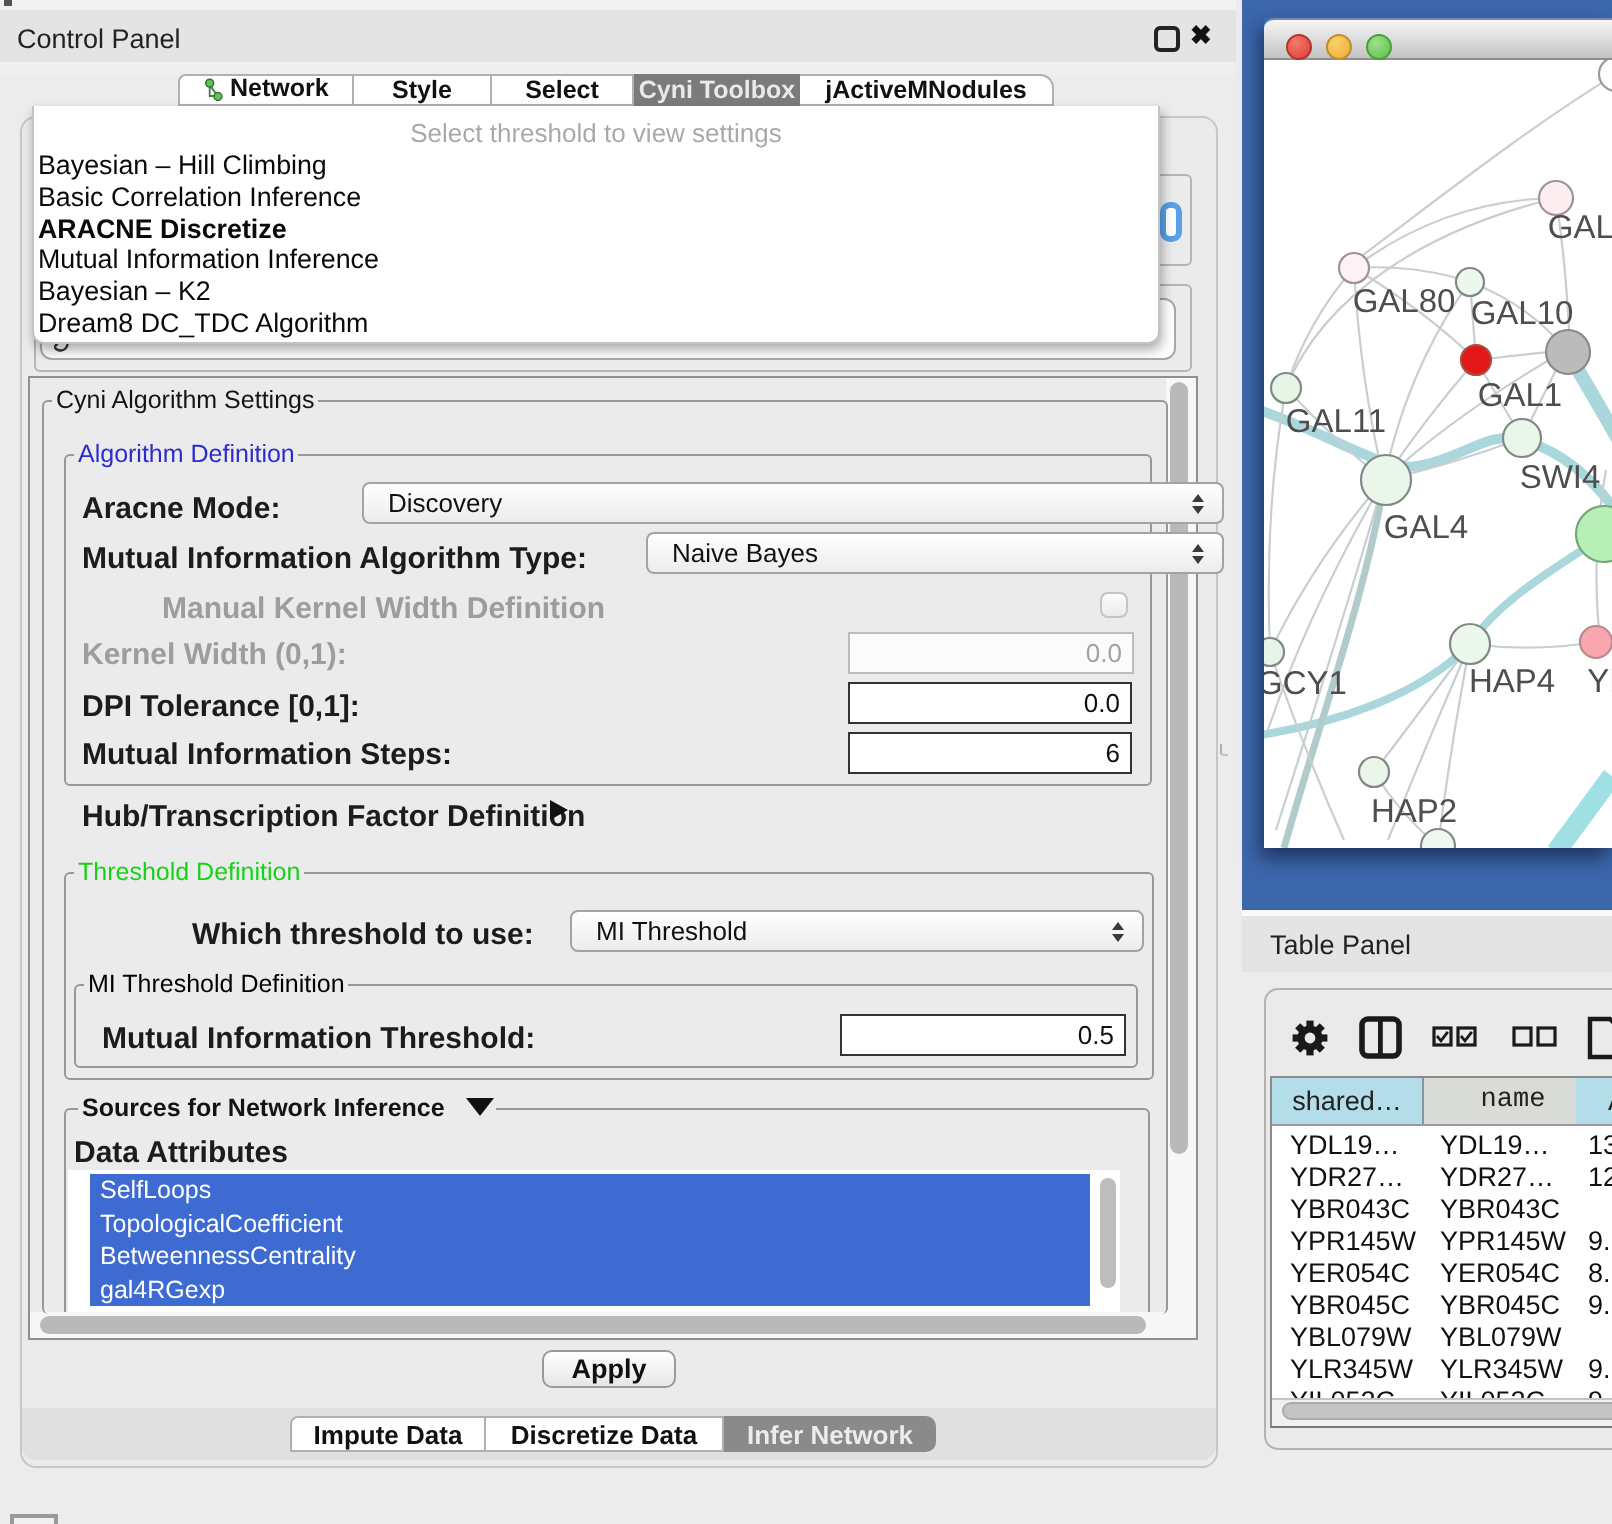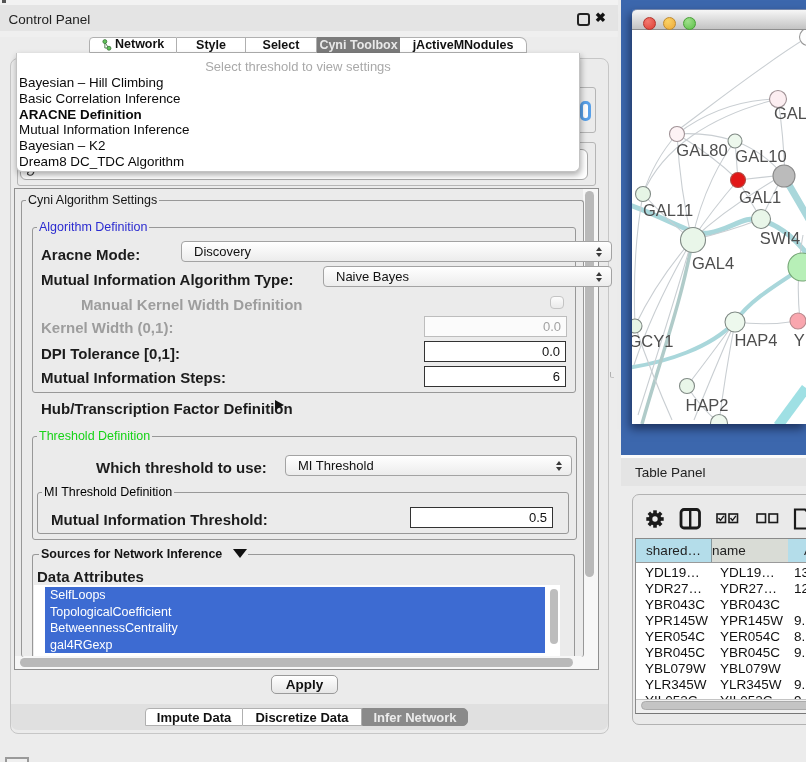--- a/index.html
+++ b/index.html
@@ -97,21 +97,21 @@
 
 <div class="group" style="left:32px;top:436px;width:543px;height:102px;">
   <span class="gtitle" style="color:#17d317;">Threshold Definition</span>
 </div>
 <div class="lbl" style="left:96px;top:459px;">Which threshold to use:</div>
 <div class="combo" style="left:238px;top:455px;width:273px;">MI Threshold<span class="carr"></span></div>
 <div class="group" style="left:37px;top:492px;width:530px;height:40px;">
   <span class="gtitle" style="color:#000000;">MI Threshold Definition</span>
 </div>
 <div class="lbl" style="left:51px;top:511px;">Mutual Information Threshold:</div>
-<div class="field" style="left:410px;top:507px;width:136px;height:19px;line-height:19px;">0.5</div>
+<div class="field" style="left:420px;top:507px;width:136px;height:19px;line-height:19px;">0.5</div>
 
 <div class="group" style="left:32px;top:554px;width:541px;height:101px;border-bottom:none;border-radius:3px 3px 0 0;">
   <span class="gtitle" style="font-weight:bold;left:6px;padding-right:26px;">Sources for Network Inference</span>
 </div>
 <div class="abs" style="left:233px;top:549px;width:0;height:0;border-left:7px solid transparent;border-right:7px solid transparent;border-top:9px solid #111;"></div>
 <div class="lbl" style="left:37px;top:568px;">Data Attributes</div>
 
 <div class="abs" style="left:34px;top:585px;width:526px;height:71px;background:#fff;overflow:hidden;">
   <div class="abs" style="left:11px;top:2px;width:495px;background:#3d6bd2;color:#fff;font-size:12.5px;line-height:16.5px;padding-left:5px;">SelfLoops<br>TopologicalCoefficient<br>BetweennessCentrality<br>gal4RGexp</div>
   <div class="abs" style="left:516px;top:4px;width:8px;height:55px;background:#bdbdbd;border-radius:4px;"></div>
@@ -125,21 +125,21 @@
   <div class="tab" style="left:217px;width:106px;border-radius:0 5px 5px 0;line-height:18px;font-size:13px;background:#8a8a8a;color:#ececec;border-color:#8a8a8a;">Infer Network</div>
 </div>
 
 <div class="abs" style="left:610px;top:372px;width:3px;height:5px;border-left:1.5px solid #b0b0b0;border-bottom:1.5px solid #c5c5c5;border-radius:0 0 0 2px;"></div>
 
 <div class="abs" style="left:16px;top:53px;width:564px;height:119px;background:#fff;border:1px solid #c3c3c3;border-top:none;border-radius:0 0 6px 6px;box-shadow:1px 3px 6px rgba(0,0,0,0.33);box-sizing:border-box;">
   <div style="text-align:center;font-size:13px;color:#a9a9a9;line-height:17px;padding-top:5px;">Select threshold to view settings</div>
   <div style="font-size:13.4px;color:#0a0a0a;line-height:15.8px;padding-left:2px;">
     Bayesian – Hill Climbing<br>
     Basic Correlation Inference<br>
-    <b>ARACNE Definition</b><br>
+    <b>ARACNE Discretize</b><br>
     Mutual Information Inference<br>
     Bayesian – K2<br>
     Dream8 DC_TDC Algorithm
   </div>
 </div>
 
 <div class="abs" style="left:5px;top:757px;width:20px;height:10px;background:#f0f0f0;border:2px solid #9a9a9a;"></div>
 
 <div class="abs" style="left:621px;top:0;width:185px;height:455px;background:#3c67ad;"></div>
 <div class="abs" style="left:632px;top:9px;width:174px;height:415px;box-shadow:-2px 5px 9px rgba(0,0,20,0.5);">
@@ -252,21 +252,21 @@
       <path d="M73.5,10 l2,2.4 l3.4,-4.5" stroke-width="1.4"></path>
       <path d="M85.5,10 l2,2.4 l3.4,-4.5" stroke-width="1.4"></path>
       <rect x="112" y="6" width="8.5" height="8.5"></rect>
       <rect x="124" y="6" width="8.5" height="8.5"></rect>
     </g>
     <path d="M150,1.5 h10 l5,5 v14 h-15 z" fill="none" stroke="#1a1a1a" stroke-width="2.2"></path>
   </svg>
 
   <div class="abs" style="left:2px;top:43px;width:178px;height:174px;background:#fff;border-top:1px solid #8a8a8a;border-left:1px solid #8a8a8a;border-bottom:1px solid #777;">
     <div class="abs" style="left:0;top:0;width:76px;height:23px;background:#b4ddea;border-right:1px solid #87989d;box-sizing:border-box;text-align:center;font-size:13.5px;line-height:23px;color:#222;">shared…</div>
-    <div class="abs" style="left:76px;top:0;width:90px;height:23px;background:#d9dcd6;border-right:1px solid #87989d;box-sizing:border-box;text-align:left;font-size:13.5px;line-height:23px;color:#222;">name</div>
+    <div class="abs" style="left:76px;top:0;width:90px;height:23px;background:#d9dcd6;border-right:1px solid #87989d;box-sizing:border-box;text-align:center;font-size:13.5px;line-height:23px;color:#222;font-family:Liberation Mono, monospace;">name</div>
     <div class="abs" style="left:152px;top:0;width:26px;height:23px;background:#b4ddea;font-size:13.5px;line-height:23px;color:#222;padding-left:16px;">Av</div>
     <div class="abs" style="left:0;top:23px;width:178px;height:1px;background:#9a9a9a;"></div>
     <div class="abs" style="left:0;top:26px;width:178px;height:134px;overflow:hidden;font-size:13.5px;color:#111;">
       <div style="line-height:16px;position:absolute;left:9px;top:0;">YDL19…<br>YDR27…<br>YBR043C<br>YPR145W<br>YER054C<br>YBR045C<br>YBL079W<br>YLR345W<br>YIL052C</div>
       <div style="line-height:16px;position:absolute;left:84px;top:0;">YDL19…<br>YDR27…<br>YBR043C<br>YPR145W<br>YER054C<br>YBR045C<br>YBL079W<br>YLR345W<br>YIL052C</div>
       <div style="line-height:16px;position:absolute;left:158px;top:0;">13<br>12<br>&nbsp;<br>9.<br>8.<br>9.<br>&nbsp;<br>9.<br>9.</div>
     </div>
     <div class="abs" style="left:0;top:160px;width:178px;height:14px;background:#f0f0f0;border-top:1px solid #c4c4c4;box-sizing:border-box;"></div>
     <div class="abs" style="left:5px;top:162px;width:173px;height:9px;background:#c4c4c4;border:1px solid #ababab;border-radius:5px;box-sizing:border-box;"></div>
   </div>

